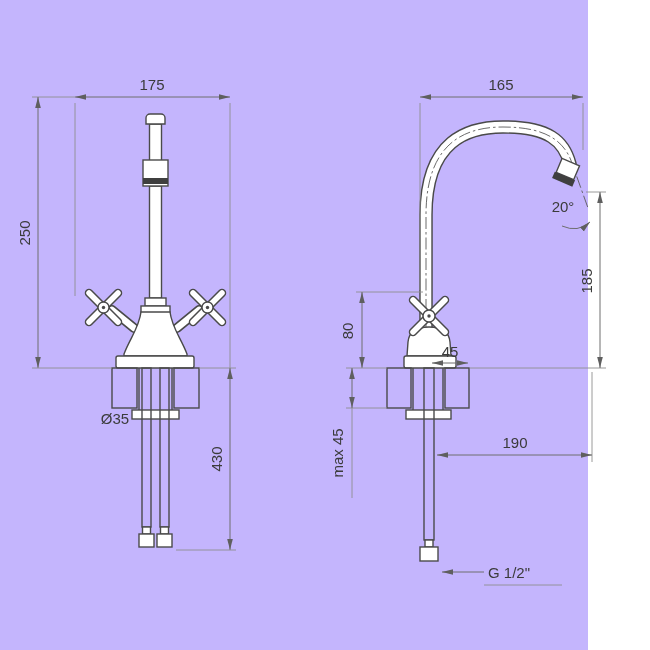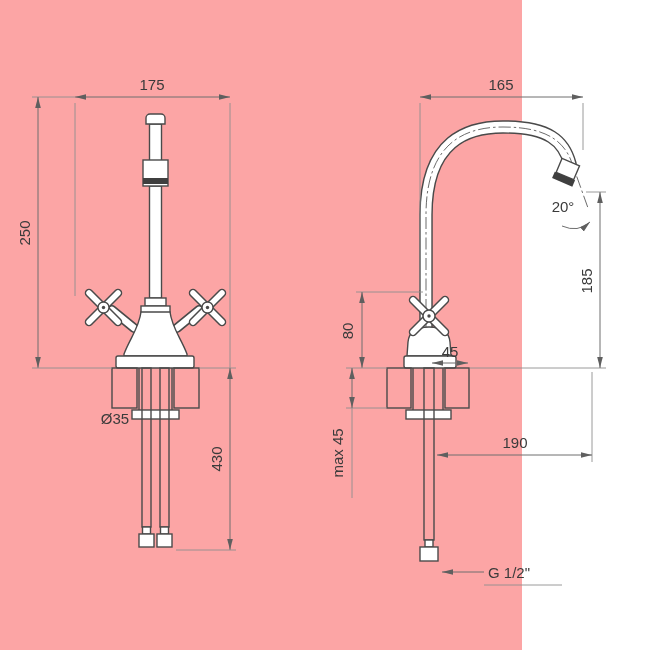--- a/index.html
+++ b/index.html
@@ -1,16 +1,16 @@
 <!DOCTYPE html>
 <html><head>
 <meta charset="utf-8">
 <style>
   html,body{margin:0;padding:0;background:#ffffff;width:650px;height:650px;overflow:hidden;}
-  .canvas{position:relative;width:522px;height:650px;background:#fca5a5;}
+  .canvas{position:relative;width:588px;height:650px;background:#c4b5fd;}
   svg{display:block;}
   
   .dl{stroke:#6f6f6f;stroke-width:1;fill:none;}
   .ext{stroke:#8f8f8f;stroke-width:0.9;fill:none;}
   
   .ol{stroke:#4a4a4a;stroke-width:1.4;fill:#ffffff;}
   .oln{stroke:#4a4a4a;stroke-width:1.4;fill:none;}
   .dark{fill:#3f3f3f;stroke:none;}
   
   .pB{stroke:#4a4a4a;fill:none;stroke-linecap:round;}

